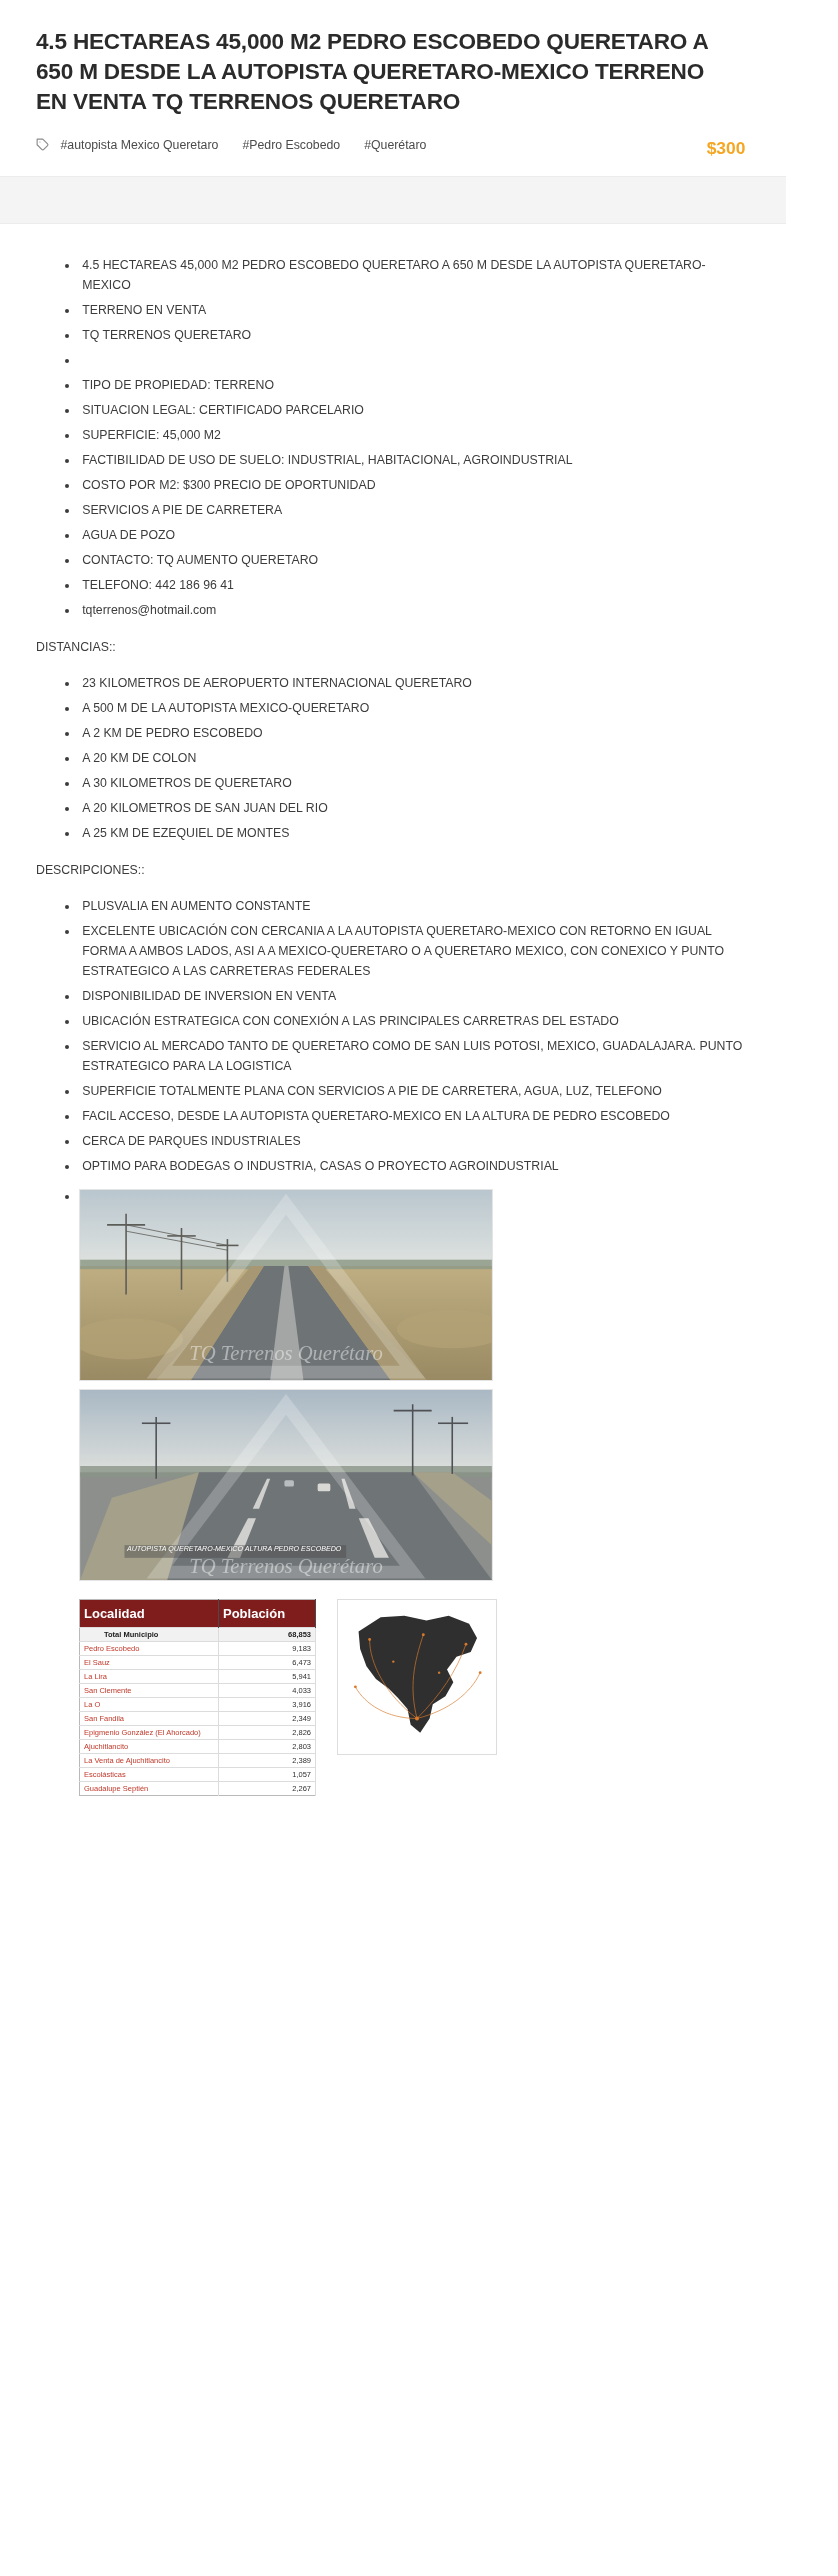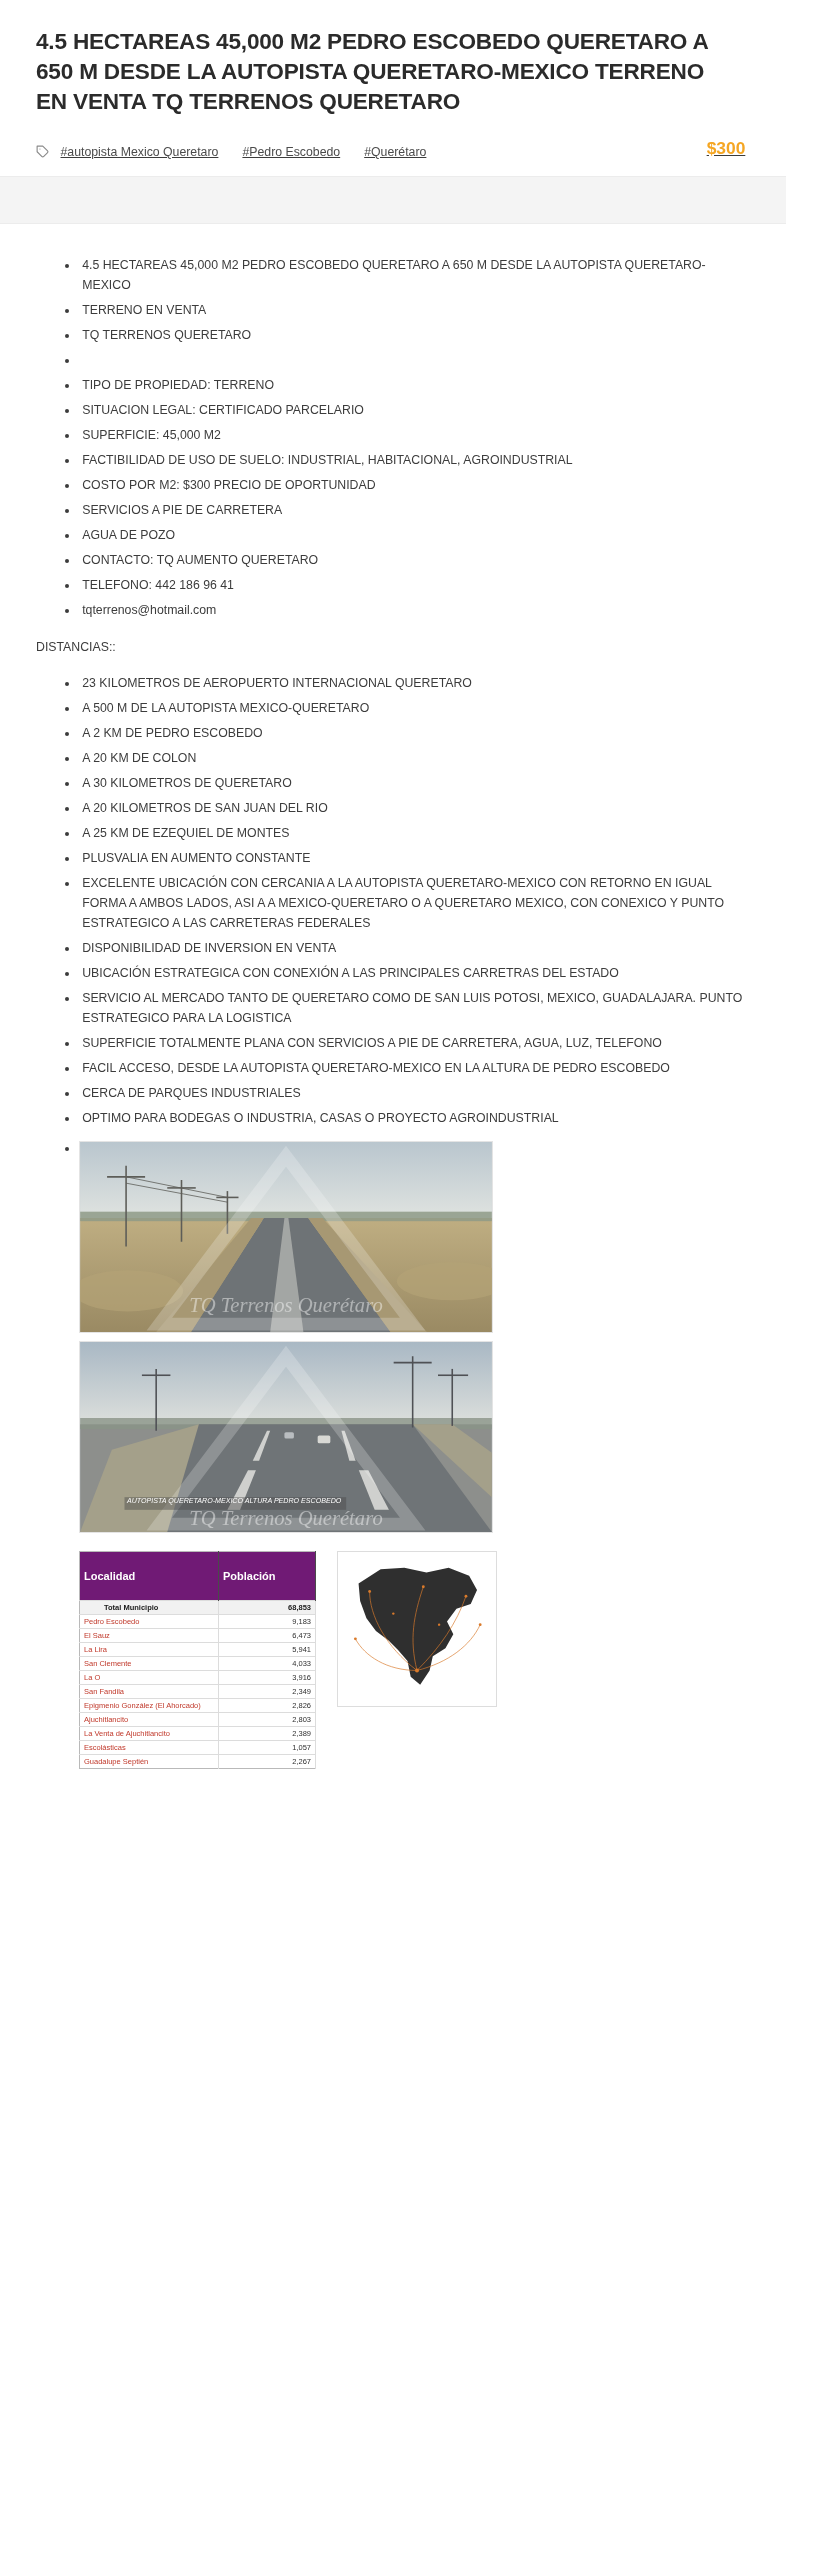--- a/index.html
+++ b/index.html
@@ -29,23 +29,22 @@
     font-size: 22.6px;
     line-height: 1.33;
     font-weight: bold;
     color: #2b2b2b;
     letter-spacing: -0.2px;
     margin: 0 0 20.6px 0;
     max-width: 697px;
   }
   .meta-row {
     display: flex;
-    align-items: flex-end;
+    align-items: flex-start;
     justify-content: space-between;
-    text-decoration: underline;
   }
   .tags {
     display: flex;
     align-items: center;
     gap: 0px;
     flex-wrap: wrap;
   }
   .tag-icon {
     display: inline-flex;
     align-items: center;
@@ -142,25 +141,25 @@
     padding-left: 43px;
   }
   table.pop {
     border-collapse: collapse;
     width: 237px;
     font-size: 7.5px;
     background: #ffffff;
     border: 0.8px solid #b9b9b9;
   }
   table.pop th {
-    background: #701a75;
+    background: #7f1d1d;
     color: #ffffff;
     text-align: left;
-    padding: 18px 4px;
-    font-size: 11px;
+    padding: 6px 4px;
+    font-size: 13px;
     font-weight: bold;
     border-right: 0.8px solid #4a4a4a;
   }
   table.pop td {
     padding: 2px 4px;
     border-top: 0.8px solid #dcdcdc;
     border-right: 0.8px solid #dcdcdc;
     color: #2f2f2f;
   }
   table.pop tr.total td {
@@ -229,20 +228,21 @@
     <ul class="bullets">
       <li>23 KILOMETROS DE AEROPUERTO INTERNACIONAL QUERETARO</li>
       <li>A 500 M DE LA AUTOPISTA MEXICO-QUERETARO</li>
       <li>A 2 KM DE PEDRO ESCOBEDO</li>
       <li>A 20 KM DE COLON</li>
       <li>A 30 KILOMETROS DE QUERETARO</li>
       <li>A 20 KILOMETROS DE SAN JUAN DEL RIO</li>
       <li>A 25 KM DE EZEQUIEL DE MONTES</li>
     </ul>
 
+    <p class="section-label">DESCRIPCIONES::</p>
 
     <ul class="bullets">
       <li>PLUSVALIA EN AUMENTO CONSTANTE</li>
       <li class="li-wide">EXCELENTE UBICACIÓN CON CERCANIA A LA AUTOPISTA QUERETARO-MEXICO CON RETORNO EN IGUAL FORMA A AMBOS LADOS, ASI A A MEXICO-QUERETARO O A QUERETARO MEXICO, CON CONEXICO Y PUNTO ESTRATEGICO A LAS CARRETERAS FEDERALES</li>
       <li>DISPONIBILIDAD DE INVERSION EN VENTA</li>
       <li class="li-wide">UBICACIÓN ESTRATEGICA CON CONEXIÓN A LAS PRINCIPALES CARRETRAS DEL ESTADO</li>
       <li class="li-wide">SERVICIO AL MERCADO TANTO DE QUERETARO COMO DE SAN LUIS POTOSI, MEXICO, GUADALAJARA. PUNTO ESTRATEGICO PARA LA LOGISTICA</li>
       <li class="li-wide">SUPERFICIE TOTALMENTE PLANA CON SERVICIOS A PIE DE CARRETERA, AGUA, LUZ, TELEFONO</li>
       <li class="li-wide">FACIL ACCESO, DESDE LA AUTOPISTA QUERETARO-MEXICO EN LA ALTURA DE PEDRO ESCOBEDO</li>
       <li>CERCA DE PARQUES INDUSTRIALES</li>

